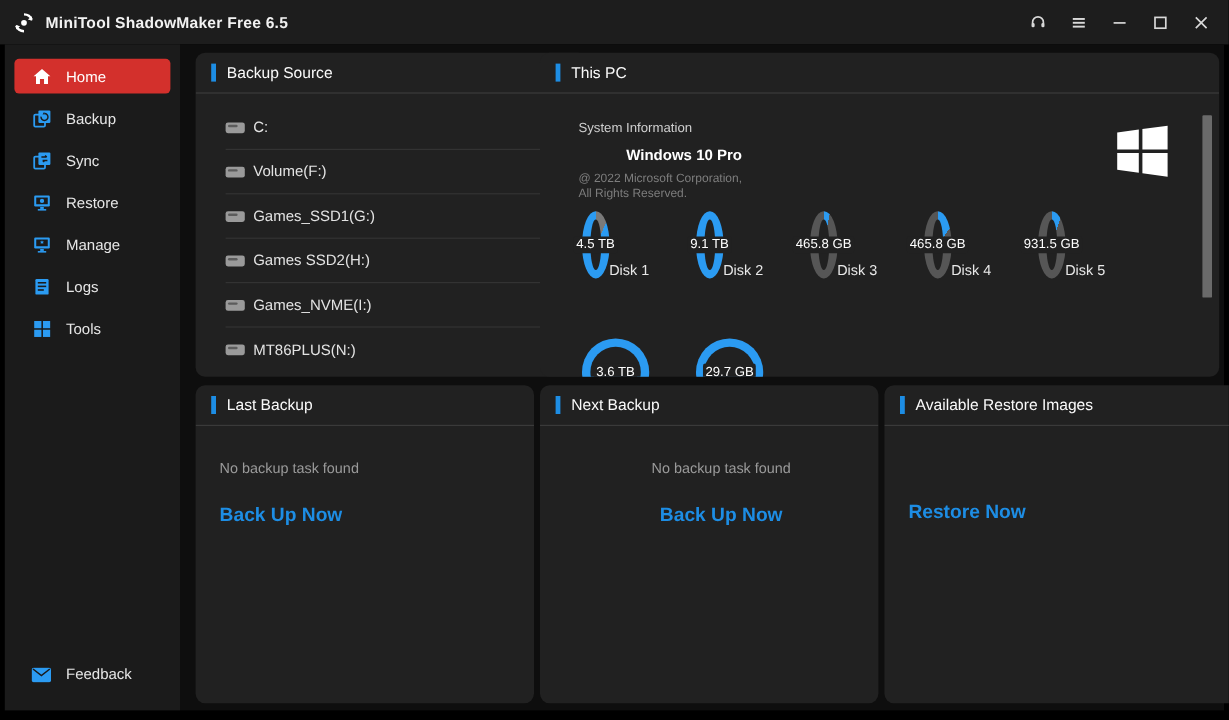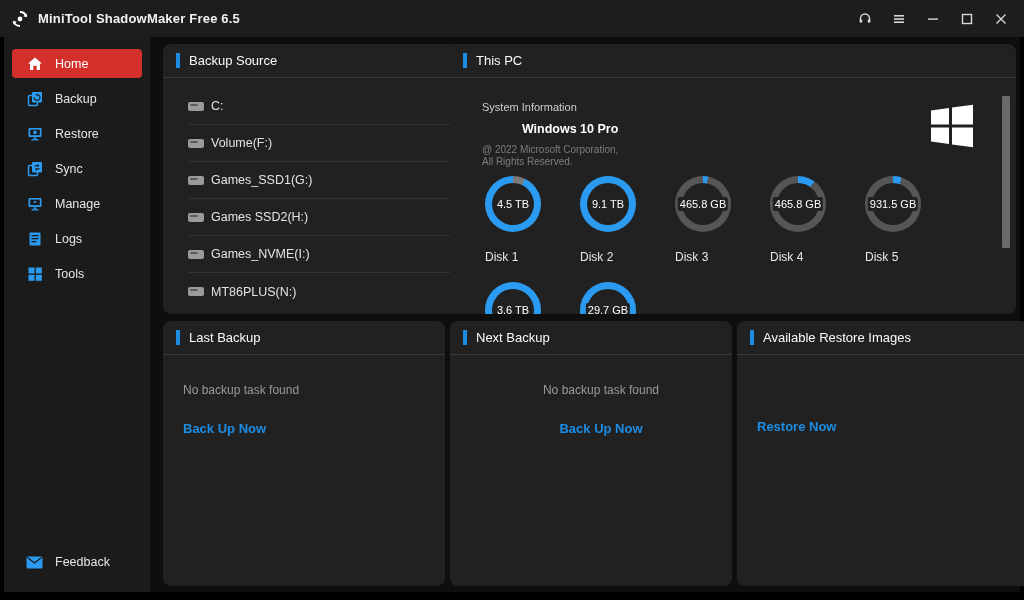--- a/index.html
+++ b/index.html
@@ -64,32 +64,32 @@
 
   
   .sysinfo { position:absolute; left:32px; top:57px; }
   .sysinfo .si-label { color:#cfcfcf; font-size:11px; margin-bottom:9px; }
   .sysinfo .si-os { color:#fff; font-size:12.5px; font-weight:bold; margin-bottom:8px;text-align:right; }
   .sysinfo .si-copy { color:#7d7d7d; font-size:10px; line-height:11.5px; }
   .win-logo { position:absolute; right:40px; top:58px; width:48px; height:48px; }
 
   .disk-row1 { position:absolute; left:35px; top:132px; display:flex; gap:39px; }
   .disk-row2 { position:absolute; left:35px; top:238px; display:flex; gap:39px; }
-  .disk { width:56px; display:flex; flex-direction:column; align-items:flex-start; }
+  .disk { width:56px; display:flex; flex-direction:row; align-items:flex-end; }
   .ring { position:relative; width:56px; height:56px; border-radius:50%; }
   .ring-inner { position:absolute; inset:7px; border-radius:50%; background:#212121; }
   .ring-size { position:absolute; left:50%; top:50%; transform:translate(-50%,-50%);
     background:#212121; color:#fff; font-size:11px; padding:1px 2px; border-radius:2px;
     white-space:nowrap; z-index:2; }
   .disk-name { margin-top:18px; color:#e8e8e8; font-size:12px; white-space:nowrap; }
 
   
   .panel-body-msg { padding:28px 0 0 20px; }
   .msg { color:#9a9a9a; font-size:12px; margin-bottom:24px; }
-  .action-link { color:#1d8de4; font-size:13px; font-weight:bold; cursor:pointer; }
+  .action-link { color:#1d8de4; font-size:16px; font-weight:bold; cursor:pointer; }
   .p-restore .panel-body-msg { padding-top:64px; }
 </style>
 </head>
 <body>
 
 <div class="app">
 
   <div class="titlebar">
     <span class="logo">
       <svg width="18" height="18" viewBox="0 0 18 18">
@@ -150,38 +150,38 @@
               <rect x="5" y="1" width="10" height="10.5" rx="1" fill="#2b9bf2"></rect>
               <path d="M10 3.6 A2.9 2.9 0 1 1 7.2 6.2" stroke="#1b1b1b" stroke-width="1.2" fill="none"></path>
               <path d="M9.7 2.4 L10.3 4.2 L8.5 4.4 Z" fill="#1b1b1b"></path>
             </svg>
           </span>
                  <span class="nav-label">Backup</span>
         </div>
         <div class="nav-item">
           <span class="nav-icon">
             <svg width="16" height="16" viewBox="0 0 16 16">
+              <rect x="1.5" y="4.5" width="9" height="10" rx="1" fill="none" stroke="#2b9bf2" stroke-width="1.5"></rect>
+              <rect x="5" y="1" width="10" height="10.5" rx="1" fill="#2b9bf2"></rect>
+              <path d="M7.5 4.8 H12 M12 4.8 L10.6 3.6 M8.5 7.8 H12.5 M8.5 7.8 L9.9 9" stroke="#1b1b1b" stroke-width="1.2" fill="none"></path>
+            </svg>
+          </span>
+                 <span class="nav-label">Sync</span>
+        </div>
+        <div class="nav-item">
+          <span class="nav-icon">
+            <svg width="16" height="16" viewBox="0 0 16 16">
               <rect x="1.5" y="2" width="13" height="9" rx="1" fill="#2b9bf2"></rect>
               <rect x="3.2" y="3.6" width="9.6" height="5.6" fill="#1b1b1b"></rect>
               <circle cx="8" cy="6.4" r="1.8" fill="#2b9bf2"></circle>
               <rect x="6.5" y="11.5" width="3" height="1.6" fill="#2b9bf2"></rect>
               <rect x="4.5" y="13.2" width="7" height="1.3" fill="#2b9bf2"></rect>
             </svg>
           </span>
                  <span class="nav-label">Restore</span>
-        </div>
-        <div class="nav-item">
-          <span class="nav-icon">
-            <svg width="16" height="16" viewBox="0 0 16 16">
-              <rect x="1.5" y="4.5" width="9" height="10" rx="1" fill="none" stroke="#2b9bf2" stroke-width="1.5"></rect>
-              <rect x="5" y="1" width="10" height="10.5" rx="1" fill="#2b9bf2"></rect>
-              <path d="M7.5 4.8 H12 M12 4.8 L10.6 3.6 M8.5 7.8 H12.5 M8.5 7.8 L9.9 9" stroke="#1b1b1b" stroke-width="1.2" fill="none"></path>
-            </svg>
-          </span>
-                 <span class="nav-label">Sync</span>
         </div>
         <div class="nav-item">
           <span class="nav-icon">
             <svg width="16" height="16" viewBox="0 0 16 16">
               <rect x="1.5" y="2" width="13" height="9" rx="1" fill="#2b9bf2"></rect>
               <rect x="3.2" y="3.6" width="9.6" height="5.6" fill="#1b1b1b"></rect>
               <path d="M8 4.2 L8.5 5.2 L9.6 5.3 L8.9 6.1 L9.1 7.2 L8 6.7 L6.9 7.2 L7.1 6.1 L6.4 5.3 L7.5 5.2 Z" fill="#2b9bf2"></path>
               <rect x="6.5" y="11.5" width="3" height="1.6" fill="#2b9bf2"></rect>
               <rect x="4.5" y="13.2" width="7" height="1.3" fill="#2b9bf2"></rect>
             </svg>

